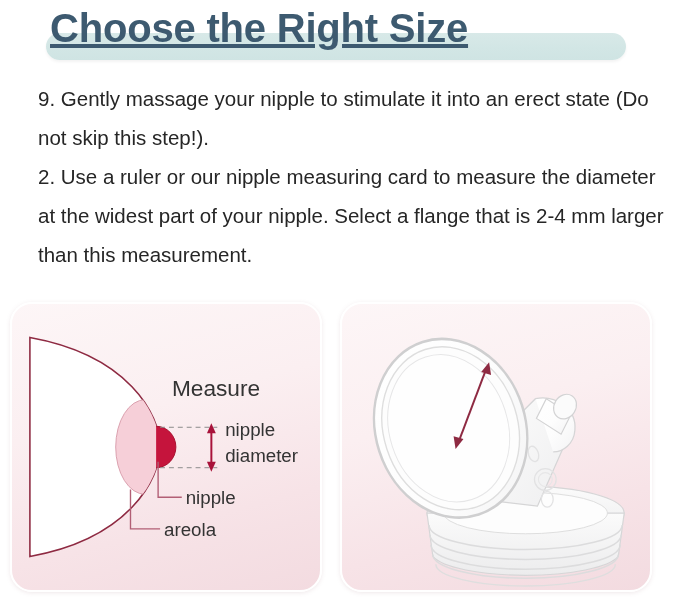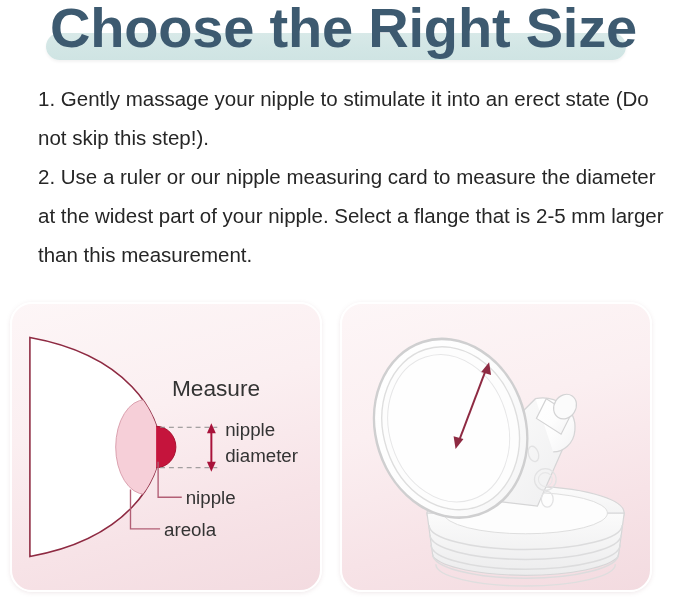--- a/index.html
+++ b/index.html
@@ -13,22 +13,22 @@
   
   .title-wrap{position:absolute;left:0;top:0;width:679px;height:70px;}
   .title-bar{
     position:absolute;left:46px;top:33px;width:580px;height:27px;
     background:linear-gradient(180deg,#d8e9e8 0%,#d2e6e5 55%,#cfe4e3 100%);
     border-radius:14px;
     box-shadow:0 2px 3px rgba(0,0,0,.05);
   }
   .title-text{
     position:absolute;left:50px;top:0px;
-    font-size:56px;line-height:56px;font-weight:bold;
-    color:#3d5a70;letter-spacing:-0.2px;white-space:nowrap;
+    font-size:40px;line-height:56px;font-weight:bold;
+    color:#3d5a70;letter-spacing:-0.2px;white-space:nowrap;text-decoration:underline;
   }
 
   
   .body-copy{
     position:absolute;left:38px;top:79px;width:632px;
     font-size:20.5px;line-height:39px;color:#262626;
   }
   .body-copy p{margin:0;}
 
   
@@ -49,22 +49,22 @@
 <body>
 
 <div class="page">
 
   <div class="title-wrap">
     <div class="title-bar"></div>
     <div class="title-text">Choose the Right Size</div>
   </div>
 
   <div class="body-copy">
-    <p>1. Gently massage your nipple to stimulate it into an erect state (Do not skip this step!).</p>
-    <p>2. Use a ruler or our nipple measuring card to measure the diameter at the widest part of your nipple. Select a flange that is 2-5 mm larger than this measurement.</p>
+    <p>9. Gently massage your nipple to stimulate it into an erect state (Do not skip this step!).</p>
+    <p>2. Use a ruler or our nipple measuring card to measure the diameter at the widest part of your nipple. Select a flange that is 2-4 mm larger than this measurement.</p>
   </div>
 
   <div class="cards">
 
     <div class="card card-left">
       <svg viewBox="0 0 312 290" xmlns="http://www.w3.org/2000/svg">
         <defs>
           <clipPath id="breastClip">
             <path d="M18,34 C118,52 150,112 150,145 C150,178 118,238 18,256 Z"></path>
           </clipPath>

